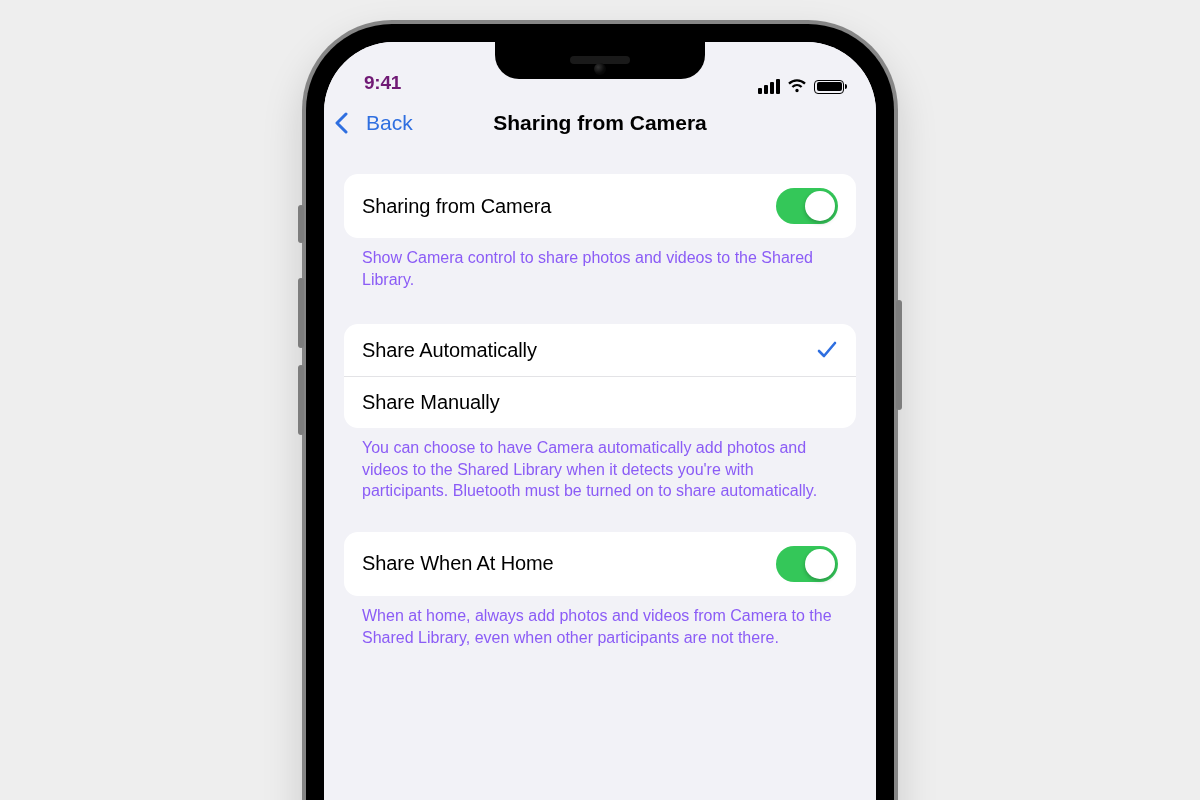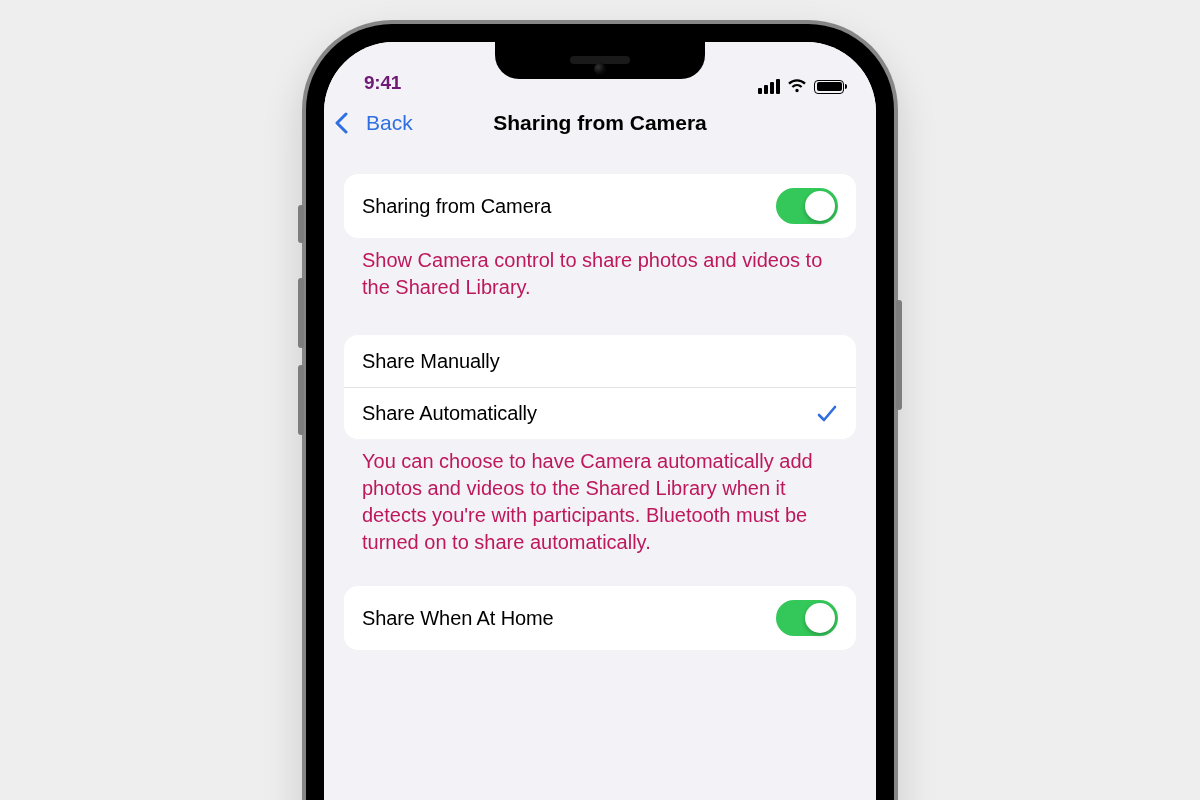--- a/index.html
+++ b/index.html
@@ -148,23 +148,23 @@
   }
   .row + .row {
     border-top: 1px solid #e3e3e6;
   }
   .row-label {
     font-size: 20px;
     color:#000;
     letter-spacing: -0.1px;
   }
   .footer-text {
-    font-size: 20px;
+    font-size: 16px;
     line-height: 1.35;
-    color:#be185d;
+    color:#8b5cf6;
     padding: 9px 18px 0 18px;
   }
   .section-gap { height: 34px; }
   .section-gap-sm { height: 30px; }
 
   
   .toggle {
     width: 62px; height: 36px;
     background:#34c759;
     border-radius: 20px;
@@ -239,39 +239,40 @@
               <div class="knob"></div>
             </div>
           </div>
         </div>
         <div class="footer-text">Show Camera control to share photos and videos to the Shared Library.</div>
 
         <div class="section-gap"></div>
 
         <div class="group">
           <div class="row">
-            <div class="row-label">Share Manually</div>
-          </div>
-          <div class="row">
             <div class="row-label">Share Automatically</div>
             <svg class="checkmark" viewBox="0 0 22 22">
               <path d="M3 12l5 5L19 4" stroke="#2f6fe0" stroke-width="2.6" fill="none" stroke-linecap="round" stroke-linejoin="round"></path>
             </svg>
           </div>
+          <div class="row">
+            <div class="row-label">Share Manually</div>
+          </div>
         </div>
         <div class="footer-text">You can choose to have Camera automatically add photos and videos to the Shared Library when it detects you're with participants. Bluetooth must be turned on to share automatically.</div>
 
         <div class="section-gap-sm"></div>
 
         <div class="group">
           <div class="row">
             <div class="row-label">Share When At Home</div>
             <div class="toggle">
               <div class="knob"></div>
             </div>
           </div>
         </div>
+        <div class="footer-text">When at home, always add photos and videos from Camera to the Shared Library, even when other participants are not there.</div>
 
       </div>
 
     </div>
   </div>
 </div>
 
 </body></html>

